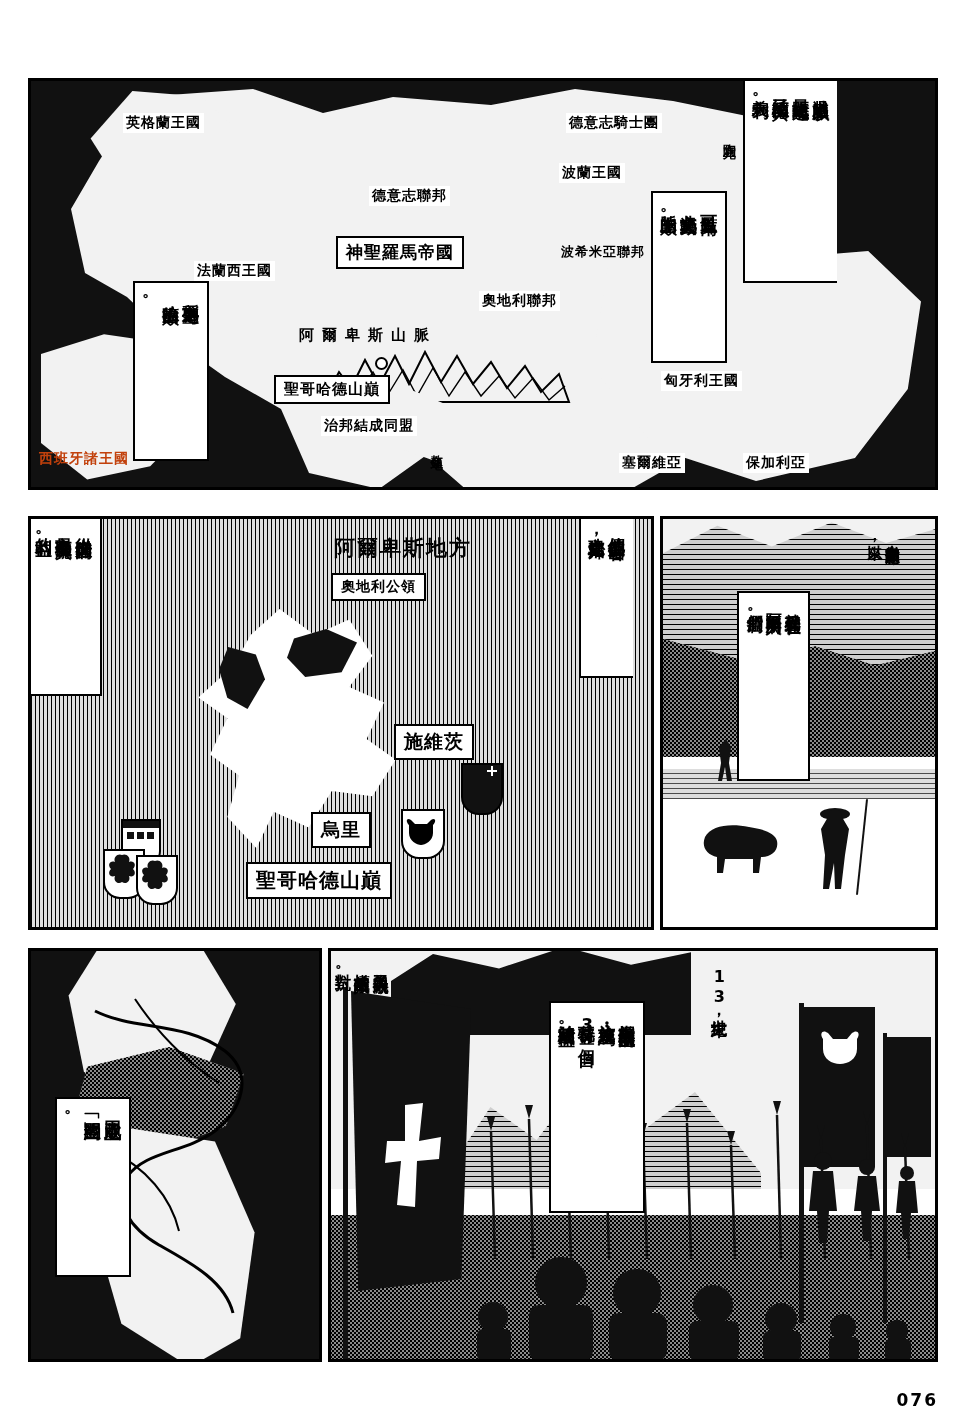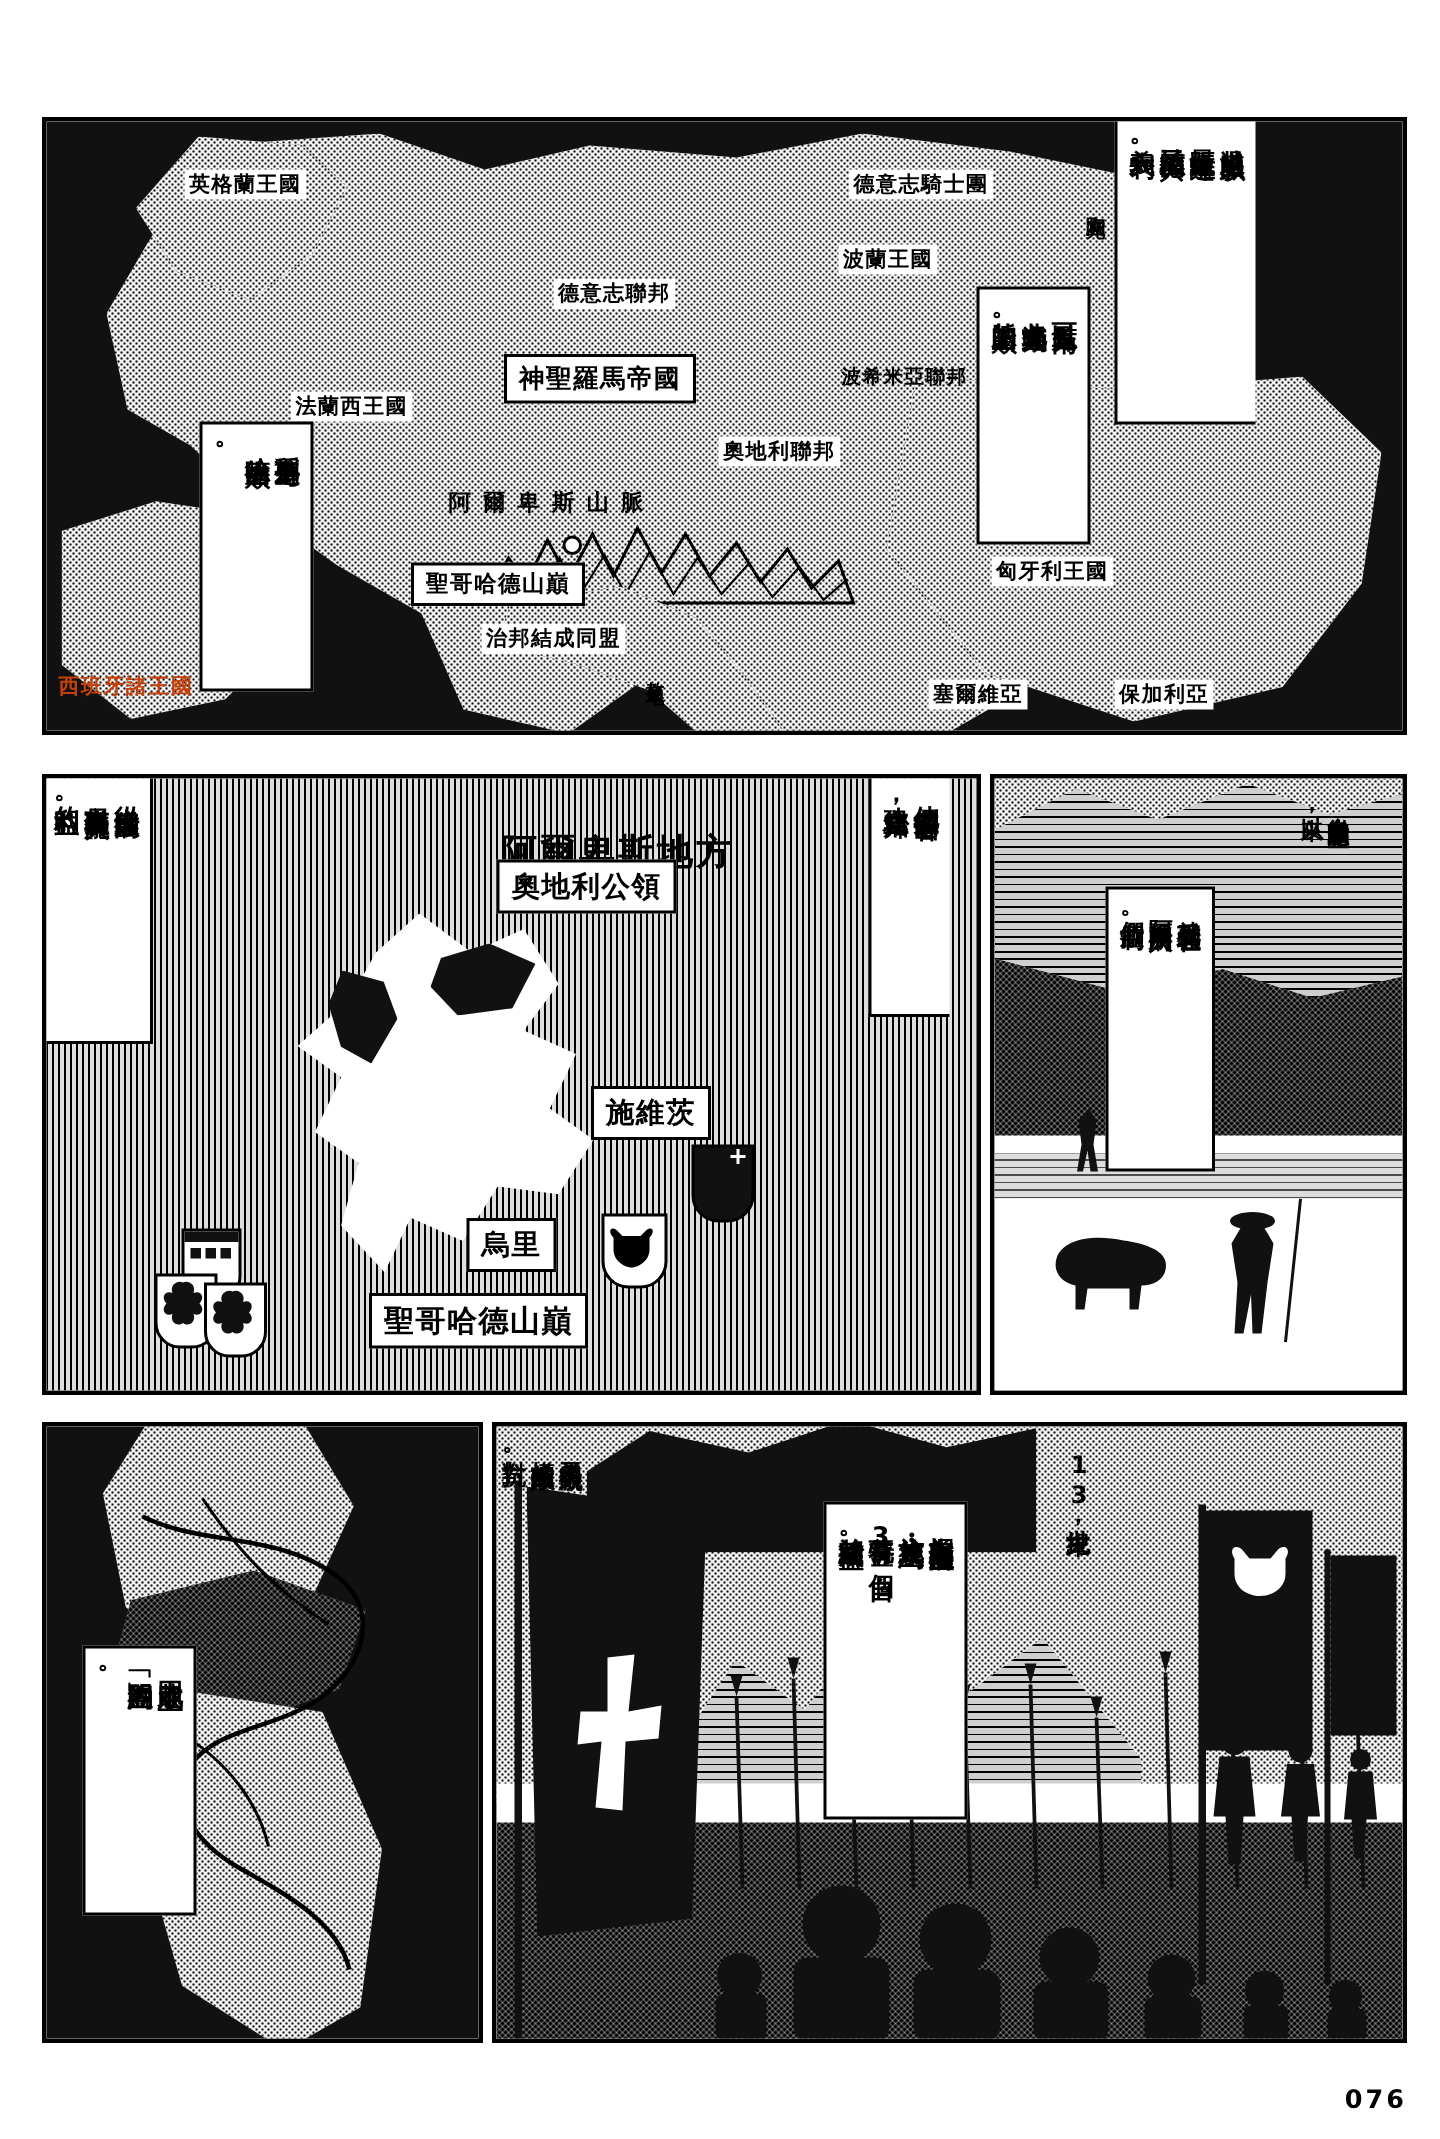--- a/index.html
+++ b/index.html
@@ -160,22 +160,22 @@
     <div class="land" style="left:150px;top:90px;width:290px;height:260px;
                 clip-path:polygon(34% 0%, 46% 10%, 58% 4%, 66% 18%, 58% 30%, 70% 36%, 64% 50%,
                                   74% 58%, 66% 72%, 52% 70%, 44% 84%, 32% 78%, 26% 92%,
                                   16% 80%, 20% 64%, 10% 56%, 16% 42%, 6% 34%, 18% 22%, 24% 10%);"></div>
 
     <div class="tone-black" style="position:absolute;left:188px;top:128px;width:46px;height:62px;
                 clip-path:polygon(20% 0%, 80% 12%, 100% 52%, 62% 100%, 18% 82%, 0% 36%);"></div>
     <div class="tone-black" style="position:absolute;left:256px;top:110px;width:70px;height:48px;
                 clip-path:polygon(10% 20%, 56% 0%, 100% 28%, 78% 90%, 26% 100%, 0% 60%);"></div>
 
-    <div class="hlabel plain" style="left:300px;top:14px;font-size:24px;letter-spacing:2px;margin-top:18px;">阿爾卑斯地方</div>
-    <div class="hlabel boxed" style="left:300px;top:54px;font-size:19px;">奧地利公領</div>
+    <div class="hlabel plain" style="left:300px;top:14px;font-size:21px;letter-spacing:2px;">阿爾卑斯地方</div>
+    <div class="hlabel boxed" style="left:300px;top:54px;font-size:14px;">奧地利公領</div>
     <div class="hlabel boxed" style="left:363px;top:205px;font-size:19px;">施維茨</div>
     <div class="hlabel boxed" style="left:280px;top:293px;font-size:19px;">烏里</div>
     <div class="hlabel boxed" style="left:215px;top:343px;font-size:20px;">聖哥哈德山巔</div>
 
     <div style="position:absolute;left:430px;top:244px;width:38px;height:48px;background:#111;border:2px solid #000;border-radius:0 0 18px 18px;">
       <div style="position:absolute;left:24px;top:5px;width:10px;height:2px;background:#fff;"></div>
       <div style="position:absolute;left:28px;top:1px;width:2px;height:10px;background:#fff;"></div>
     </div>
     <div style="position:absolute;left:370px;top:290px;width:40px;height:46px;background:#fff;border:2px solid #000;border-radius:0 0 18px 18px;">
       <svg width="36" height="42" viewBox="0 0 36 42" style="position:absolute;left:0;top:0;">

